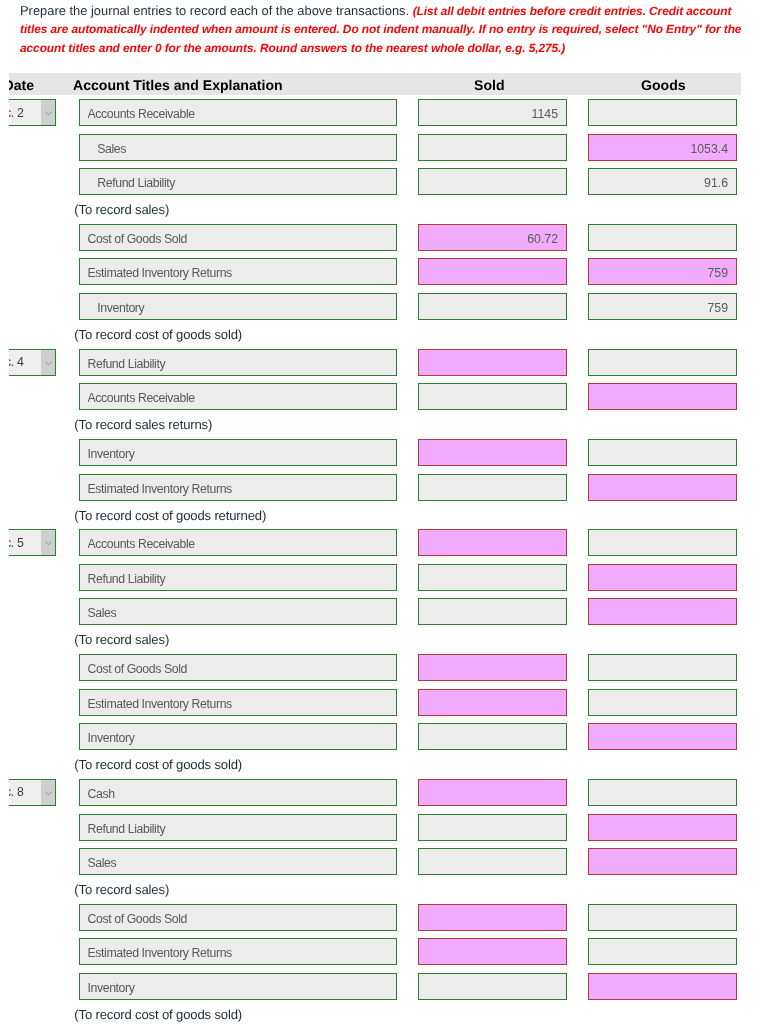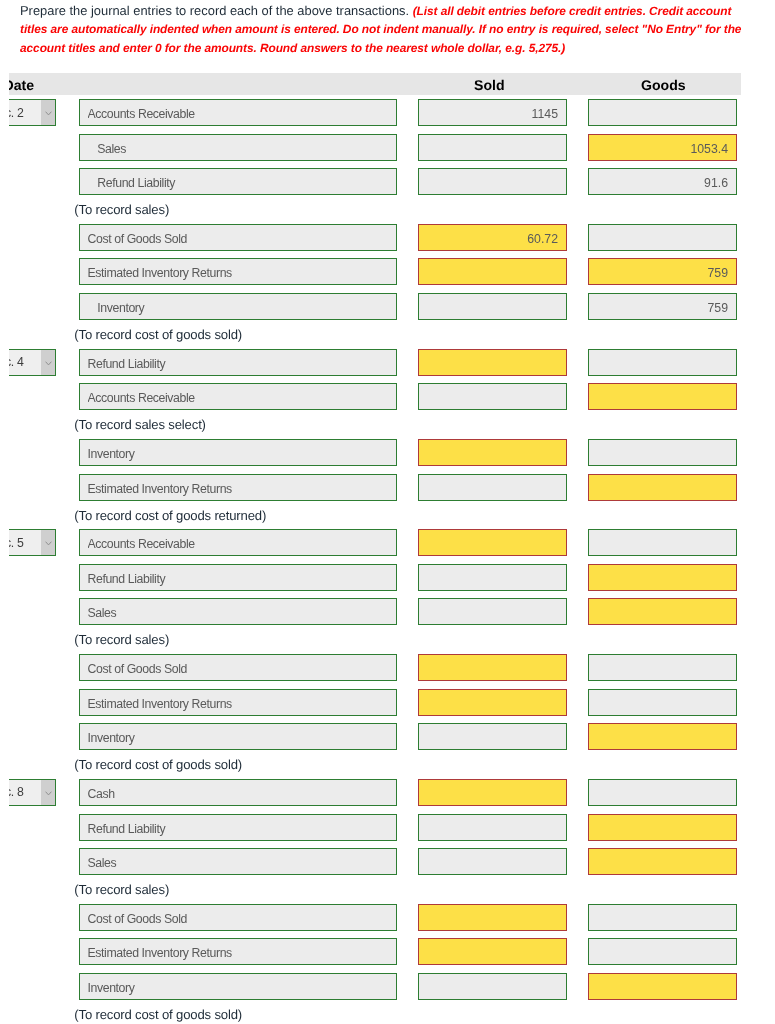--- a/index.html
+++ b/index.html
@@ -103,21 +103,21 @@
     color: #5a5a5a;
     padding: 3px 8px 0 8px;
     outline: none;
     border-radius: 0;
   }
   input.acct  { left: 88.5px; width: 318px; }
   input.acct.ind { padding-left: 17.8px; }
   input.debit { left: 428px; width: 148.5px; text-align: right; letter-spacing: 0; padding-right: 7.5px; }
   input.credit{ left: 598px; width: 148.5px; text-align: right; letter-spacing: 0; padding-right: 7.5px; }
   .ok  { border: 1px solid #2d7d32; background: #ececec; }
-  .err { border: 1px solid #ae3a3a; background: #fde047; }
+  .err { border: 1px solid #ae3a3a; background: #f0abfc; }
 
   .explain {
     position: absolute;
     left: 84.3px;
     font-size: 13.1px;
     letter-spacing: -0.16px;
     color: #1f2c38;
     white-space: nowrap;
     text-align: right;
   }
@@ -126,20 +126,21 @@
 <body>
 
 <div class="page">
   <div class="instructions">
     <span>Prepare the journal entries to record each of the above transactions. </span><span class="hint">(List all debit entries before credit entries. Credit account titles are automatically indented when amount is entered. Do not indent manually. If no entry is required, select "No Entry" for the account titles and enter 0 for the amounts. Round answers to the nearest whole dollar, e.g. 5,275.)</span>
   </div>
   <div class="scroller">
    <div class="inner">
     <div class="thead">
       <span class="h-date">Date</span>
+      <span class="h-acct">Account Titles and Explanation</span>
       <span class="h-debit">Sold</span>
       <span class="h-credit">Goods</span>
     </div>
     <div class="rows" id="rows">
           <div class="jrow" style="top: 99px;">
             <span class="dsel-wrap">
               <select class="datesel"><option>Dec. 2</option></select>
               <span class="chev">
                 <svg width="7" height="5" viewBox="0 0 7 5">
                   <path d="M0.6 0.7 L3.5 3.9 L6.4 0.7" fill="none" stroke="#8a8a8a" stroke-width="0.9"></path>
@@ -193,21 +194,21 @@
             <input class="fld acct ok" value="Refund Liability" readonly="" style="">
             <input class="fld debit err" value="" style="">
             <input class="fld credit ok" value="" style="">
           </div>
           <div class="jrow" style="top: 383.26px;">
             <input class="fld acct ok" value="Accounts Receivable" readonly="" style="">
             <input class="fld debit ok" value="" style="">
             <input class="fld credit err" value="" style="">
           </div>
           <div class="jrow" style="top: 417.32px;">
-            <span class="explain">(To record sales select)</span>
+            <span class="explain">(To record sales returns)</span>
           </div>
           <div class="jrow" style="top: 438.99px;">
             <input class="fld acct ok" value="Inventory" readonly="" style="">
             <input class="fld debit err" value="" style="">
             <input class="fld credit ok" value="" style="">
           </div>
           <div class="jrow" style="top: 473.55px;">
             <input class="fld acct ok" value="Estimated Inventory Returns" readonly="" style="">
             <input class="fld debit ok" value="" style="">
             <input class="fld credit err" value="" style="">

